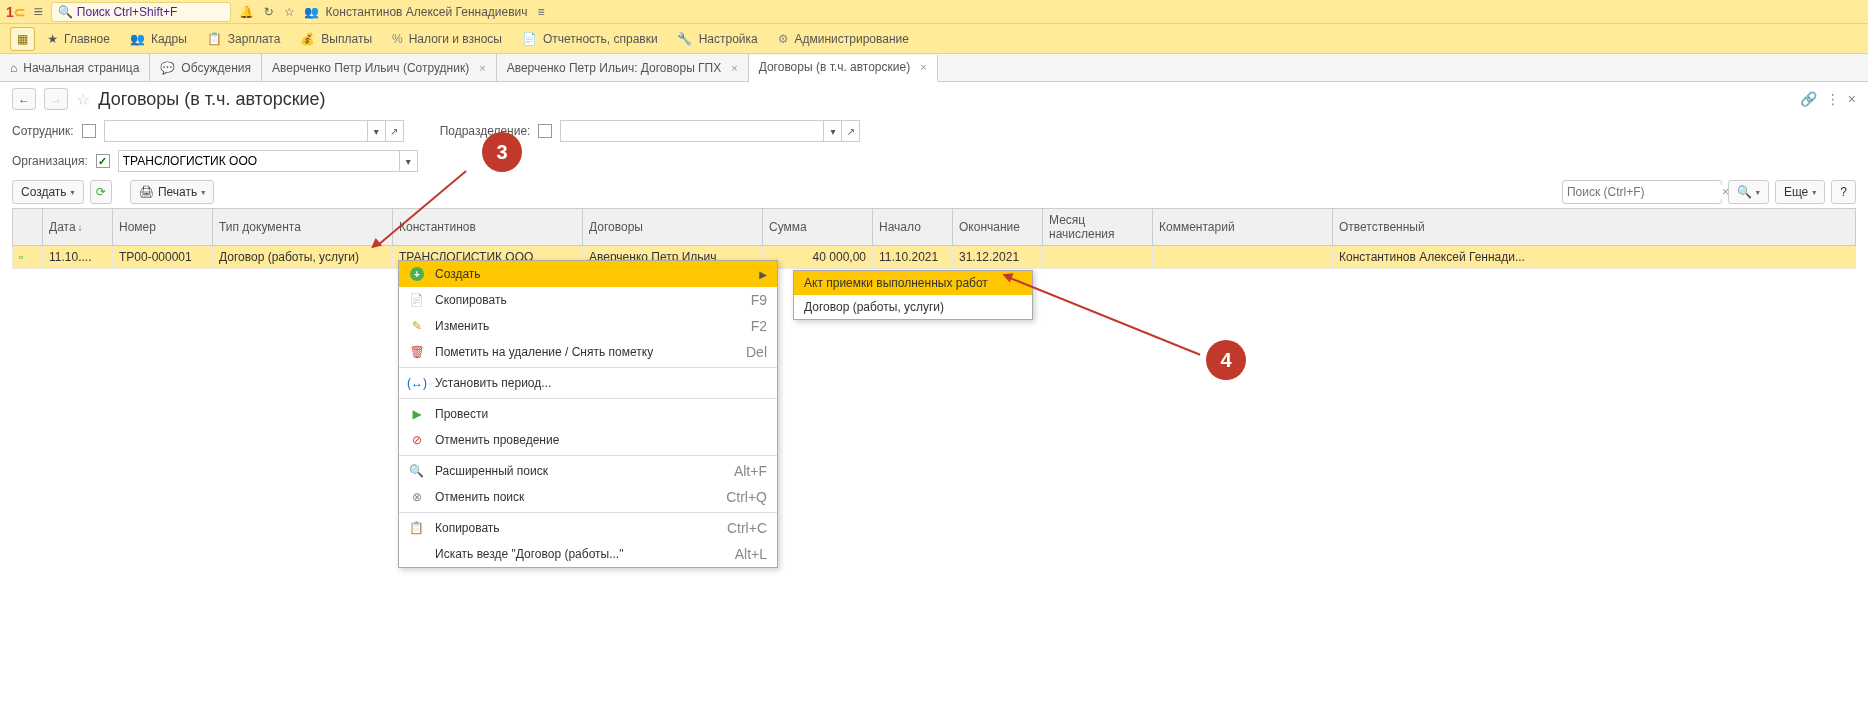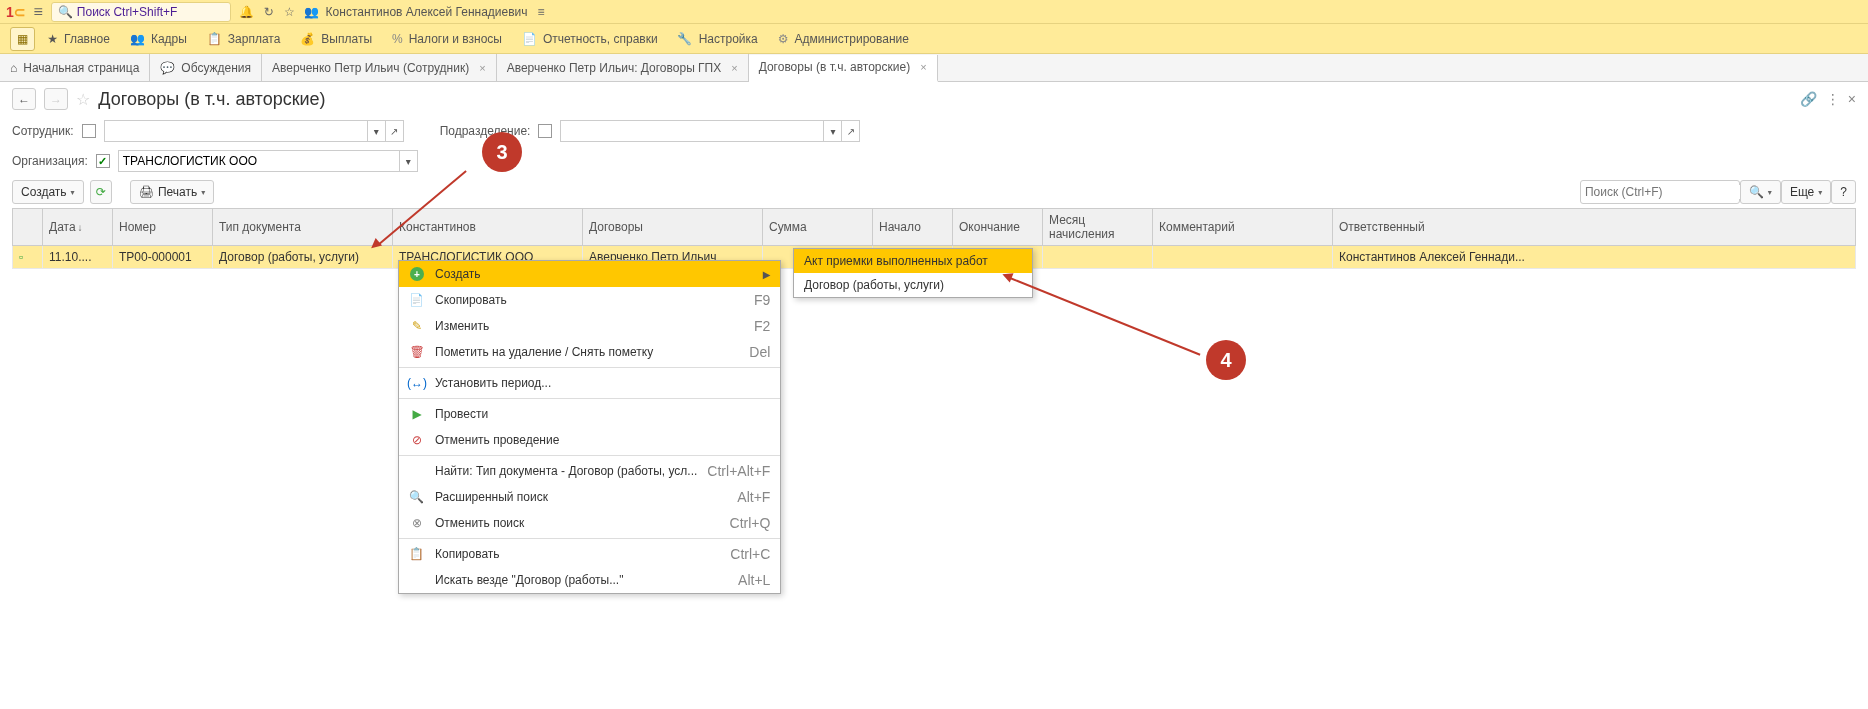--- a/index.html
+++ b/index.html
@@ -38,21 +38,21 @@
   .checkbox { width: 14px; height: 14px; border: 1px solid #999; background: #fff; display: inline-flex; align-items: center; justify-content: center; }
   .checkbox.checked::after { content: "✓"; color: green; font-size: 11px; font-weight: bold; }
   .filter-input { border: 1px solid #ccc; height: 22px; background: #fff; display: flex; align-items: center; }
   .filter-input input { border: none; outline: none; padding: 0 4px; flex: 1; font-size: 12px; }
   .filter-input .dd-btn, .filter-input .open-btn { border-left: 1px solid #ccc; width: 18px; height: 100%; display: flex; align-items: center; justify-content: center; font-size: 10px; color: #555; cursor: pointer; }
   
   
   .toolbar { display: flex; align-items: center; padding: 4px 12px; gap: 6px; }
   .tb-btn { border: 1px solid #ccc; background: #f9f9f9; border-radius: 3px; padding: 3px 8px; display: flex; align-items: center; gap: 4px; cursor: pointer; color: #333; height: 24px; }
   .tb-btn .dd-arrow { font-size: 8px; color: #666; }
-  .toolbar-right { margin-left: auto; display: flex; gap: 0; align-items: center; }
+  .toolbar-right { margin-left: auto; display: flex; gap: 6px; align-items: center; }
   .search-input { border: 1px solid #ccc; border-radius: 3px; height: 24px; display: flex; align-items: center; padding: 0 4px; width: 160px; }
   .search-input input { border: none; outline: none; flex: 1; font-size: 12px; color: #999; }
   
   
   .data-table { width: calc(100% - 24px); margin: 0 12px; border-collapse: collapse; }
   .data-table th { background: #f0f0f0; border: 1px solid #ccc; padding: 4px 6px; text-align: left; font-weight: normal; color: #555; font-size: 12px; position: relative; }
   .data-table td { border: 1px solid #e8e8e8; padding: 4px 6px; font-size: 12px; }
   .data-table tr.selected td { background: #ffeb99; }
   .col-icon { width: 30px; }
   .col-date { width: 70px; }
@@ -295,25 +295,20 @@
   <div class="ctx-item">
     <span class="ctx-icon" style="color:#4a4">▶</span>
     <span class="ctx-label">Провести</span>
   </div>
   <div class="ctx-item">
     <span class="ctx-icon" style="color:#c44">⊘</span>
     <span class="ctx-label">Отменить проведение</span>
   </div>
   <div class="ctx-sep"></div>
   <div class="ctx-item">
-    <span class="ctx-icon"></span>
-    <span class="ctx-label">Найти: Тип документа - Договор (работы, усл...</span>
-    <span class="ctx-shortcut">Ctrl+Alt+F</span>
-  </div>
-  <div class="ctx-item">
     <span class="ctx-icon" style="color:#06c">🔍</span>
     <span class="ctx-label">Расширенный поиск</span>
     <span class="ctx-shortcut">Alt+F</span>
   </div>
   <div class="ctx-item">
     <span class="ctx-icon" style="color:#888">⊗</span>
     <span class="ctx-label">Отменить поиск</span>
     <span class="ctx-shortcut">Ctrl+Q</span>
   </div>
   <div class="ctx-sep"></div>
@@ -322,21 +317,21 @@
     <span class="ctx-label">Копировать</span>
     <span class="ctx-shortcut">Ctrl+C</span>
   </div>
   <div class="ctx-item">
     <span class="ctx-icon"></span>
     <span class="ctx-label">Искать везде "Договор (работы..."</span>
     <span class="ctx-shortcut">Alt+L</span>
   </div>
 </div>
 
-<div class="submenu" style="left:793px; top:248px">
+<div class="submenu" style="left:793px; top:270px">
   <div class="ctx-item highlighted">
     <span class="ctx-label">Акт приемки выполненных работ</span>
   </div>
   <div class="ctx-item">
     <span class="ctx-label">Договор (работы, услуги)</span>
   </div>
 </div>
 
 <div class="anno-badge" style="left:482px; top:132px">3</div>
 <div class="anno-line" style="left:378px; top:244px; width:115px; transform:rotate(-40deg)"></div>

